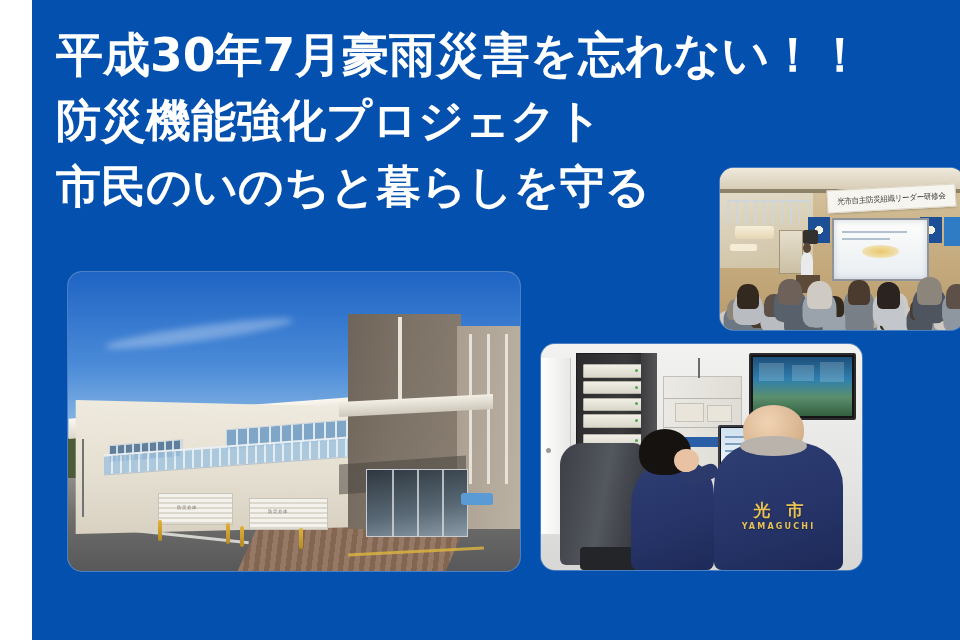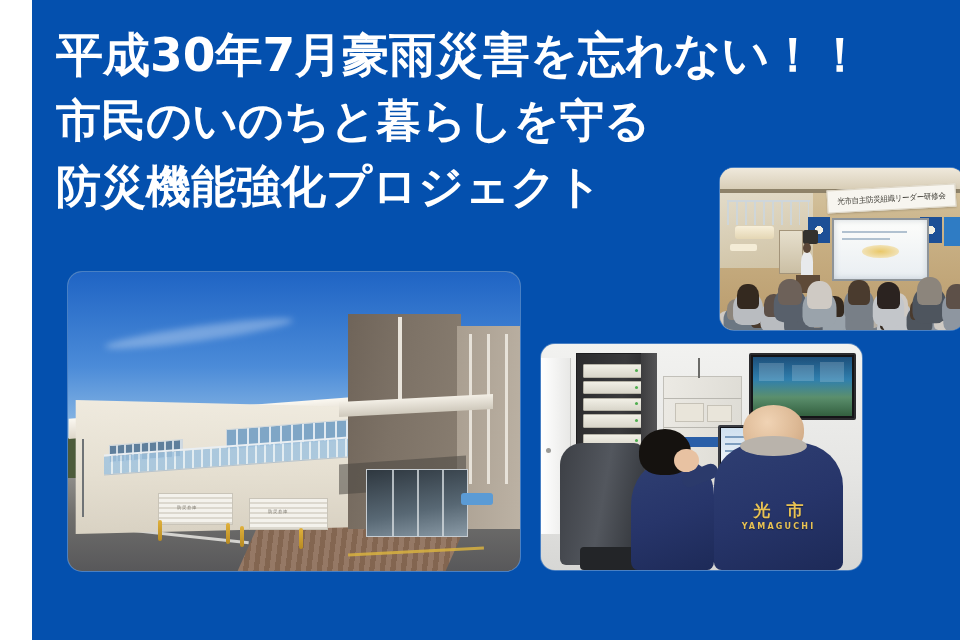--- a/index.html
+++ b/index.html
@@ -487,22 +487,22 @@
     text-shadow: 0 1px 1px rgba(0,0,0,.35);
   }
 </style>
 </head>
 <body>
 
 <div id="poster">
 
   <div class="title-block">
     <div class="title-line line1">平成30年7月豪雨災害を忘れない！！</div>
+    <div class="title-line line3">防災機能強化プロジェクト</div>
     <div class="title-line line2">市民のいのちと暮らしを守る</div>
-    <div class="title-line line3">防災機能強化プロジェクト</div>
   </div>
 
   <div class="photo" id="photo-building">
     <div class="scene">
       <div class="sky"></div>
       <div class="cloud-wisp"></div>
       <div class="hill-left"></div>
       <div class="hill-right"></div>
       <div class="wires"></div>
       <div class="ground"></div>

